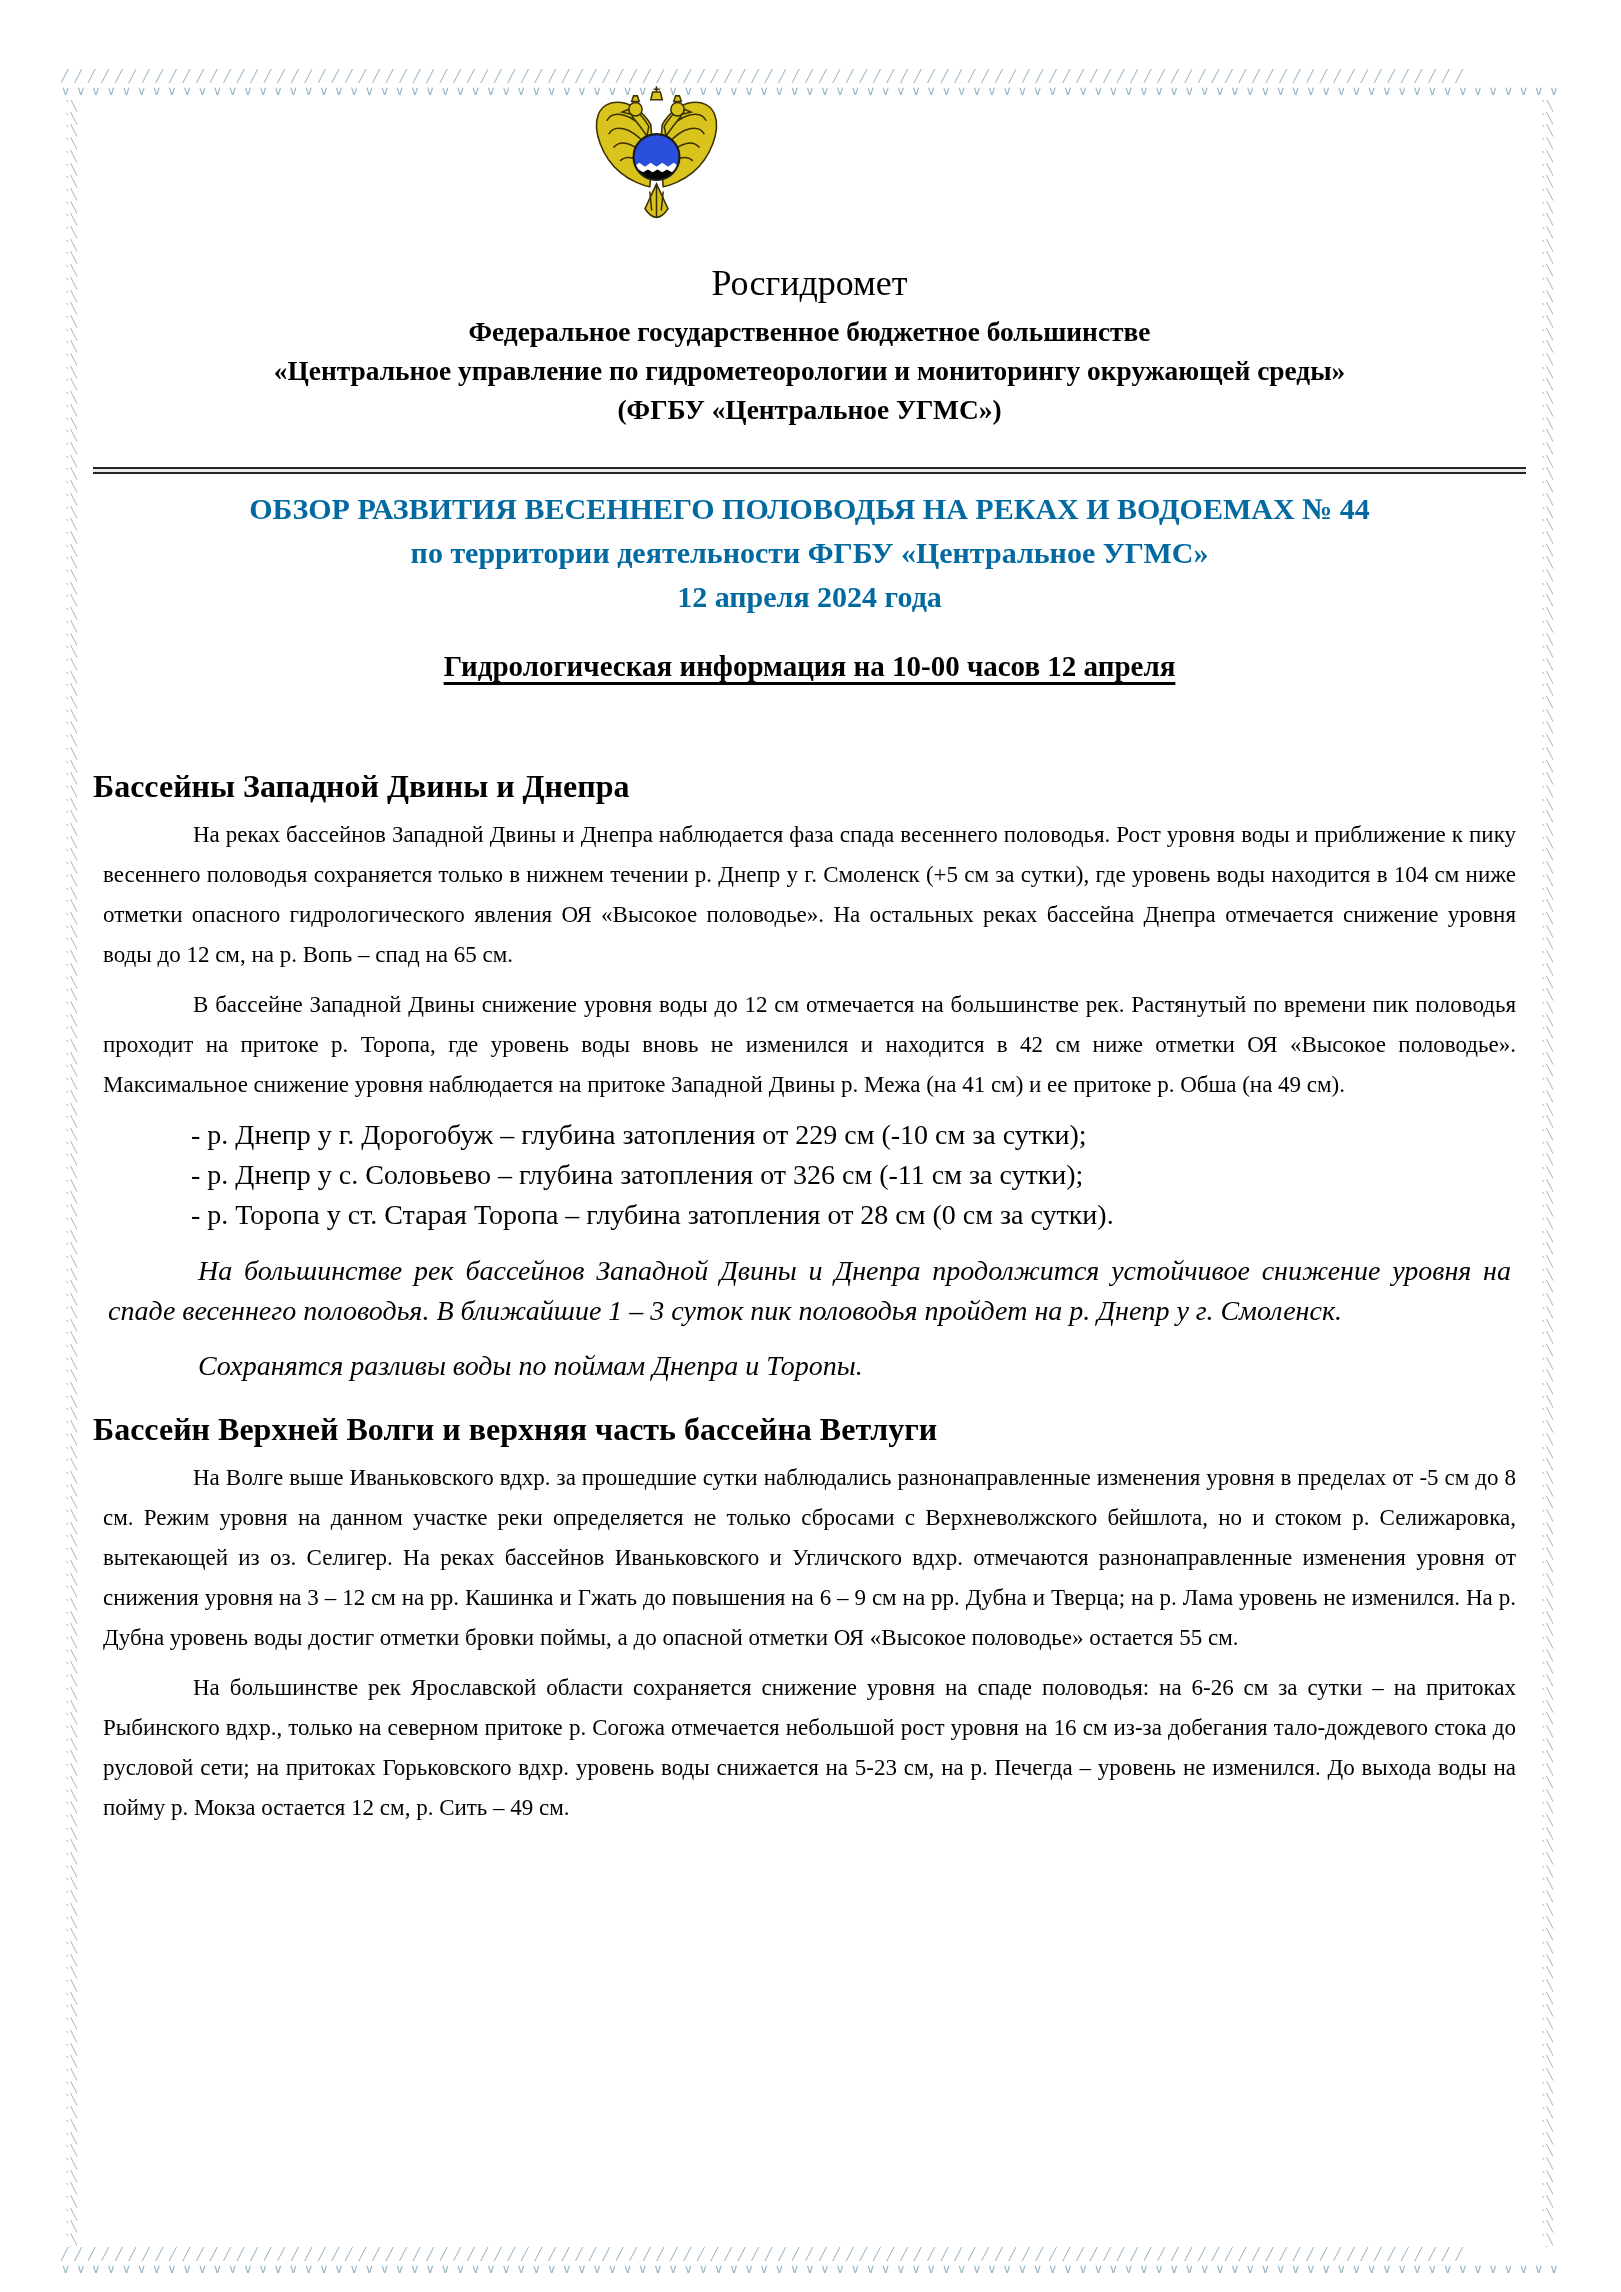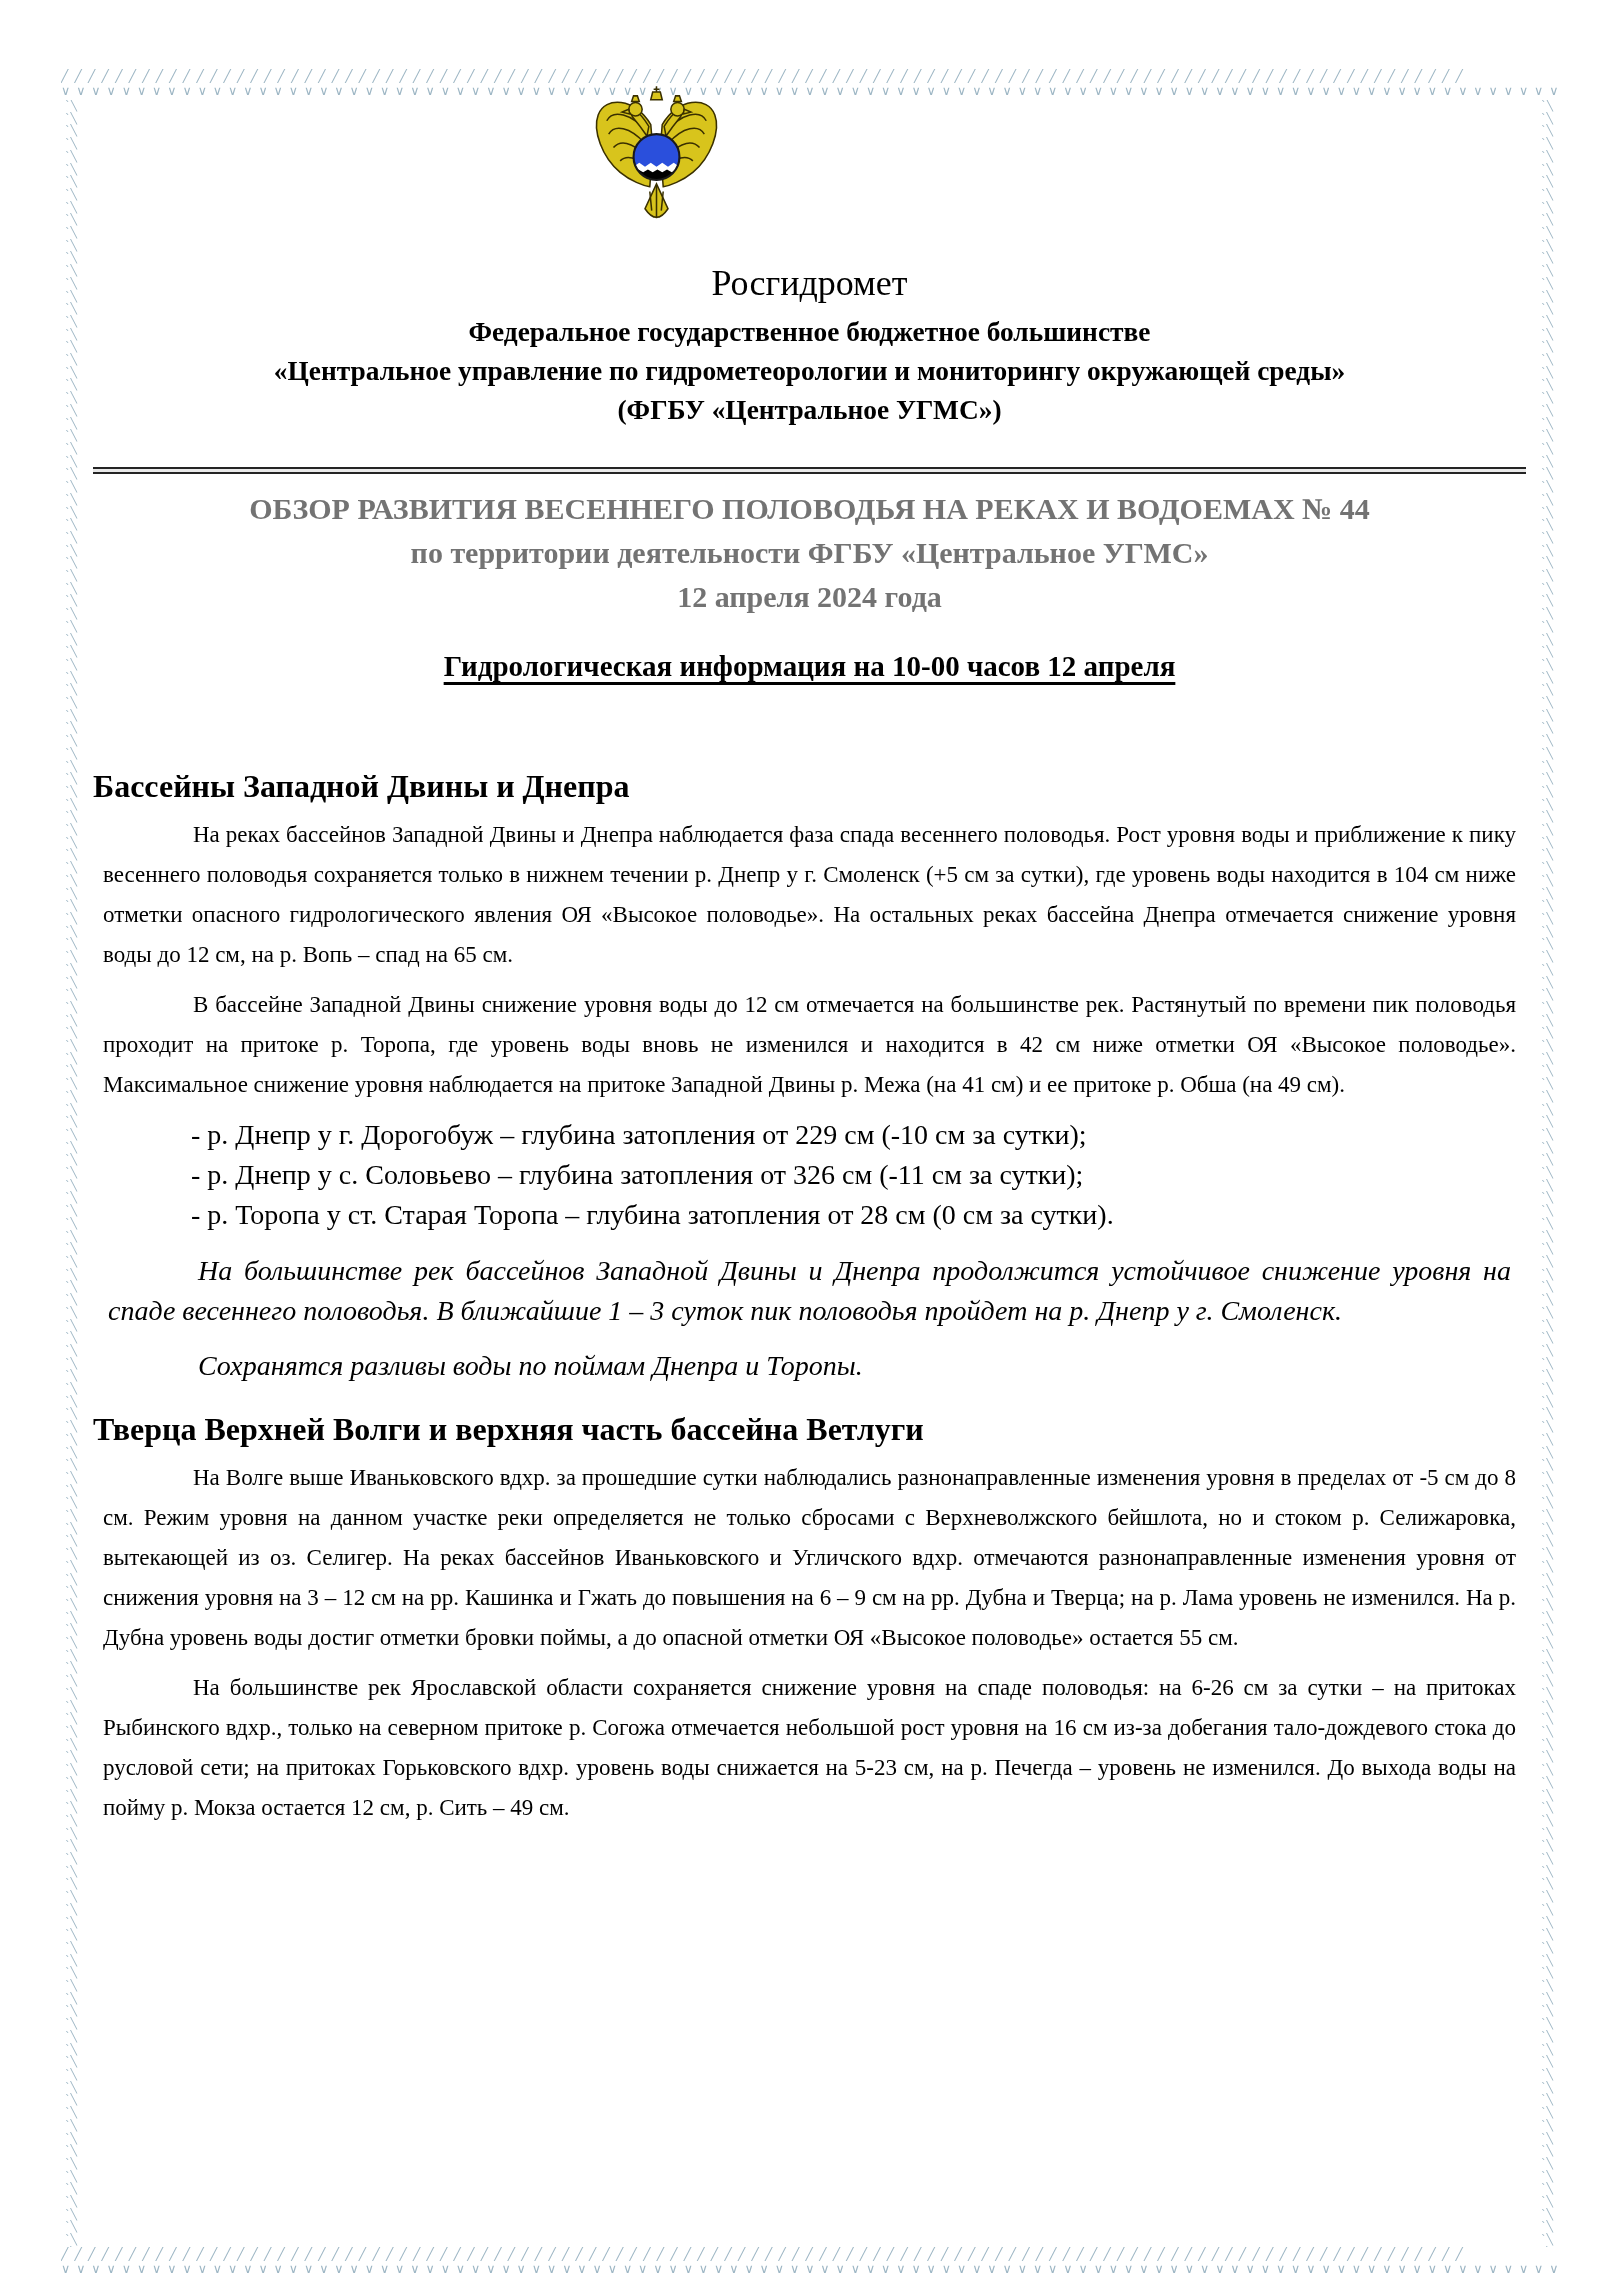--- a/index.html
+++ b/index.html
@@ -458,38 +458,38 @@
 
     <div class="org-name">Росгидромет</div>
     <div class="org-lines">
       <div>Федеральное государственное бюджетное большинстве</div>
       <div>«Центральное управление по гидрометеорологии и мониторингу окружающей среды»</div>
       <div>(ФГБУ «Центральное УГМС»)</div>
     </div>
 
     <div class="rule"></div>
 
-    <div class="doc-title" style="color:#737373;">
+    <div class="doc-title" style="color:#0369a1;">
       <div>ОБЗОР РАЗВИТИЯ ВЕСЕННЕГО ПОЛОВОДЬЯ НА РЕКАХ И ВОДОЕМАХ № 44</div>
       <div>по территории деятельности ФГБУ «Центральное УГМС»</div>
       <div>12 апреля 2024 года</div>
     </div>
 
     <div class="subtitle">
       <span>Гидрологическая информация на 10-00 часов 12 апреля</span>
     </div>
 
     <div class="sec-heading first">Бассейны Западной Двины и Днепра</div>
     <p class="body first">На реках бассейнов Западной Двины и Днепра наблюдается фаза спада весеннего половодья. Рост уровня воды и приближение к пику весеннего половодья сохраняется только в нижнем течении р. Днепр у г. Смоленск (+5 см за сутки), где уровень воды находится в 104 см ниже отметки опасного гидрологического явления ОЯ «Высокое половодье». На остальных реках бассейна Днепра отмечается снижение уровня воды до 12 см, на р. Вопь – спад на 65 см.</p>
     <p class="body">В бассейне Западной Двины снижение уровня воды до 12 см отмечается на большинстве рек. Растянутый по времени пик половодья проходит на притоке р. Торопа, где уровень воды вновь не изменился и находится в 42 см ниже отметки ОЯ «Высокое половодье». Максимальное снижение уровня наблюдается на притоке Западной Двины р. Межа (на 41 см) и ее притоке р. Обша (на 49 см).</p>
     <p class="listline">- р. Днепр у г. Дорогобуж – глубина затопления от 229 см (-10 см за сутки);</p>
     <p class="listline">- р. Днепр у с. Соловьево – глубина затопления от 326 см (-11 см за сутки);</p>
     <p class="listline">- р. Торопа у ст. Старая Торопа – глубина затопления от 28 см (0 см за сутки).</p>
     <p class="italic gap">На большинстве рек бассейнов Западной Двины и Днепра продолжится устойчивое снижение уровня на спаде весеннего половодья. В ближайшие 1 – 3 суток пик половодья пройдет на р. Днепр у г. Смоленск.</p>
     <p class="italic">Сохранятся разливы воды по поймам Днепра и Торопы.</p>
 
-    <div class="sec-heading h2gap">Тверца Верхней Волги и верхняя часть бассейна Ветлуги</div>
+    <div class="sec-heading h2gap">Бассейн Верхней Волги и верхняя часть бассейна Ветлуги</div>
     <p class="body first">На Волге выше Иваньковского вдхр. за прошедшие сутки наблюдались разнонаправленные изменения уровня в пределах от -5 см до 8 см. Режим уровня на данном участке реки определяется не только сбросами с Верхневолжского бейшлота, но и стоком р. Селижаровка, вытекающей из оз. Селигер. На реках бассейнов Иваньковского и Угличского вдхр. отмечаются разнонаправленные изменения уровня от снижения уровня на 3 – 12 см на рр. Кашинка и Гжать до повышения на 6 – 9 см на рр. Дубна и Тверца; на р. Лама уровень не изменился. На р. Дубна уровень воды достиг отметки бровки поймы, а до опасной отметки ОЯ «Высокое половодье» остается 55 см.</p>
     <p class="body">На большинстве рек Ярославской области сохраняется снижение уровня на спаде половодья: на 6-26 см за сутки – на притоках Рыбинского вдхр., только на северном притоке р. Согожа отмечается небольшой рост уровня на 16 см из-за добегания тало-дождевого стока до русловой сети; на притоках Горьковского вдхр. уровень воды снижается на 5-23 см, на р. Печегда – уровень не изменился. До выхода воды на пойму р. Мокза остается 12 см, р. Сить – 49 см.</p>
 
   </div>
 </div>
 
 
 </body></html>

